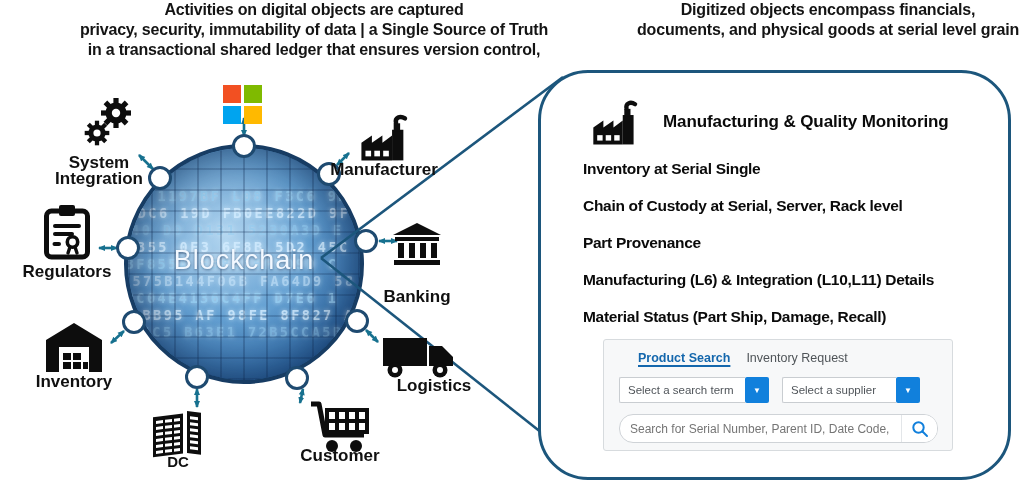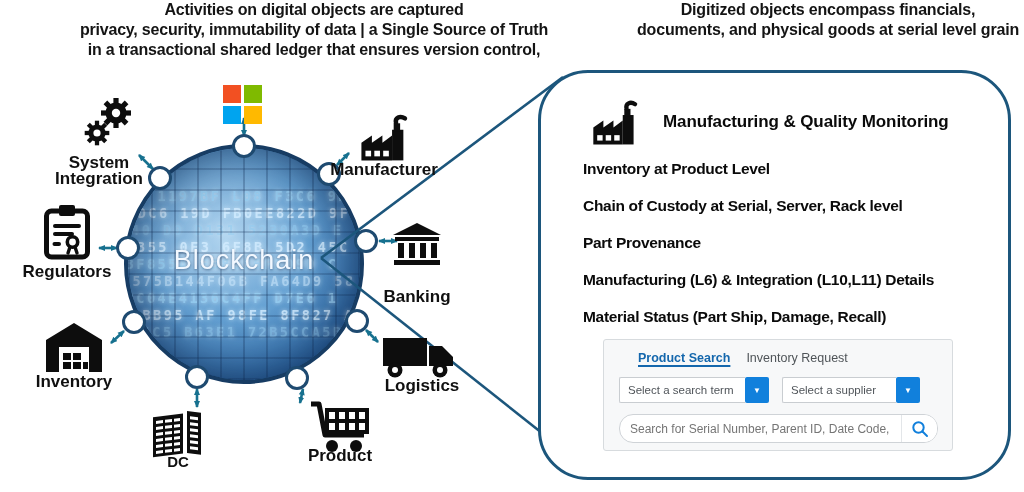--- a/index.html
+++ b/index.html
@@ -260,31 +260,31 @@
     <g fill="none" stroke="#0d0d0d" stroke-width="4">
       <rect x="21" y="13" width="40" height="22"></rect>
       <line x1="31" y1="13" x2="31" y2="35"></line>
       <line x1="41" y1="13" x2="41" y2="35"></line>
       <line x1="51" y1="13" x2="51" y2="35"></line>
       <line x1="21" y1="24" x2="61" y2="24"></line>
     </g>
     <circle cx="26" cy="49" r="6" fill="#0d0d0d"></circle>
     <circle cx="50" cy="49" r="6" fill="#0d0d0d"></circle>
   </svg>
-  <div class="entity-label" style="left:298px;top:448px;width:84px;">Product</div>
+  <div class="entity-label" style="left:298px;top:448px;width:84px;">Customer</div>
 
   <svg class="entity-icon" style="left:381px;top:334px;" width="74" height="46" viewBox="0 0 74 46">
     <rect x="2" y="4" width="44" height="28" fill="#0d0d0d"></rect>
     <path d="M48,12 H61 L72,23 V32 H48 Z" fill="#0d0d0d"></path>
     <circle cx="14" cy="36" r="7.5" fill="#0d0d0d"></circle>
       <circle cx="14" cy="36" r="3" fill="#fff"></circle>
     <circle cx="59" cy="36" r="7.5" fill="#0d0d0d"></circle>
       <circle cx="59" cy="36" r="3" fill="#fff"></circle>
   </svg>
-  <div class="entity-label" style="left:384px;top:378px;width:76px;">Logistics</div>
+  <div class="entity-label" style="left:396px;top:378px;width:76px;">Logistics</div>
 
   <svg class="entity-icon" style="left:392px;top:222px;" width="50" height="44" viewBox="0 0 50 44">
     <path d="M25,1 L49,13 H1 Z" fill="#0d0d0d"></path>
     <rect x="3" y="15" width="44" height="4" fill="#0d0d0d"></rect>
     <g fill="#0d0d0d">
       <rect x="6" y="21" width="6" height="15"></rect>
       <rect x="17" y="21" width="6" height="15"></rect>
       <rect x="28" y="21" width="6" height="15"></rect>
       <rect x="39" y="21" width="6" height="15"></rect>
     </g>
@@ -311,21 +311,21 @@
         <rect x="44" y="10" width="8" height="10" fill="#0d0d0d"></rect>
         <path d="M47,10 C45,3 52,0 58,4" fill="none" stroke="#0d0d0d" stroke-width="5.5" stroke-linecap="round"></path>
         <rect x="9" y="44" width="7" height="7" fill="#fff"></rect>
         <rect x="20" y="44" width="7" height="7" fill="#fff"></rect>
         <rect x="31" y="44" width="7" height="7" fill="#fff"></rect>
       </svg>
       <div class="panel-title">Manufacturing &amp; Quality Monitoring</div>
     </div>
 
     <div class="panel-items">
-      <div class="panel-item">Inventory at Product Level</div>
+      <div class="panel-item">Inventory at Serial Single</div>
       <div class="panel-item">Chain of Custody at Serial, Server, Rack level</div>
       <div class="panel-item">Part Provenance</div>
       <div class="panel-item">Manufacturing (L6) &amp; Integration (L10,L11) Details</div>
       <div class="panel-item">Material Status (Part Ship, Damage, Recall)</div>
     </div>
 
     <div class="widget">
       <div class="tabs">
         <span class="tab active">Product Search</span>
         <span class="tab">Inventory Request</span>

